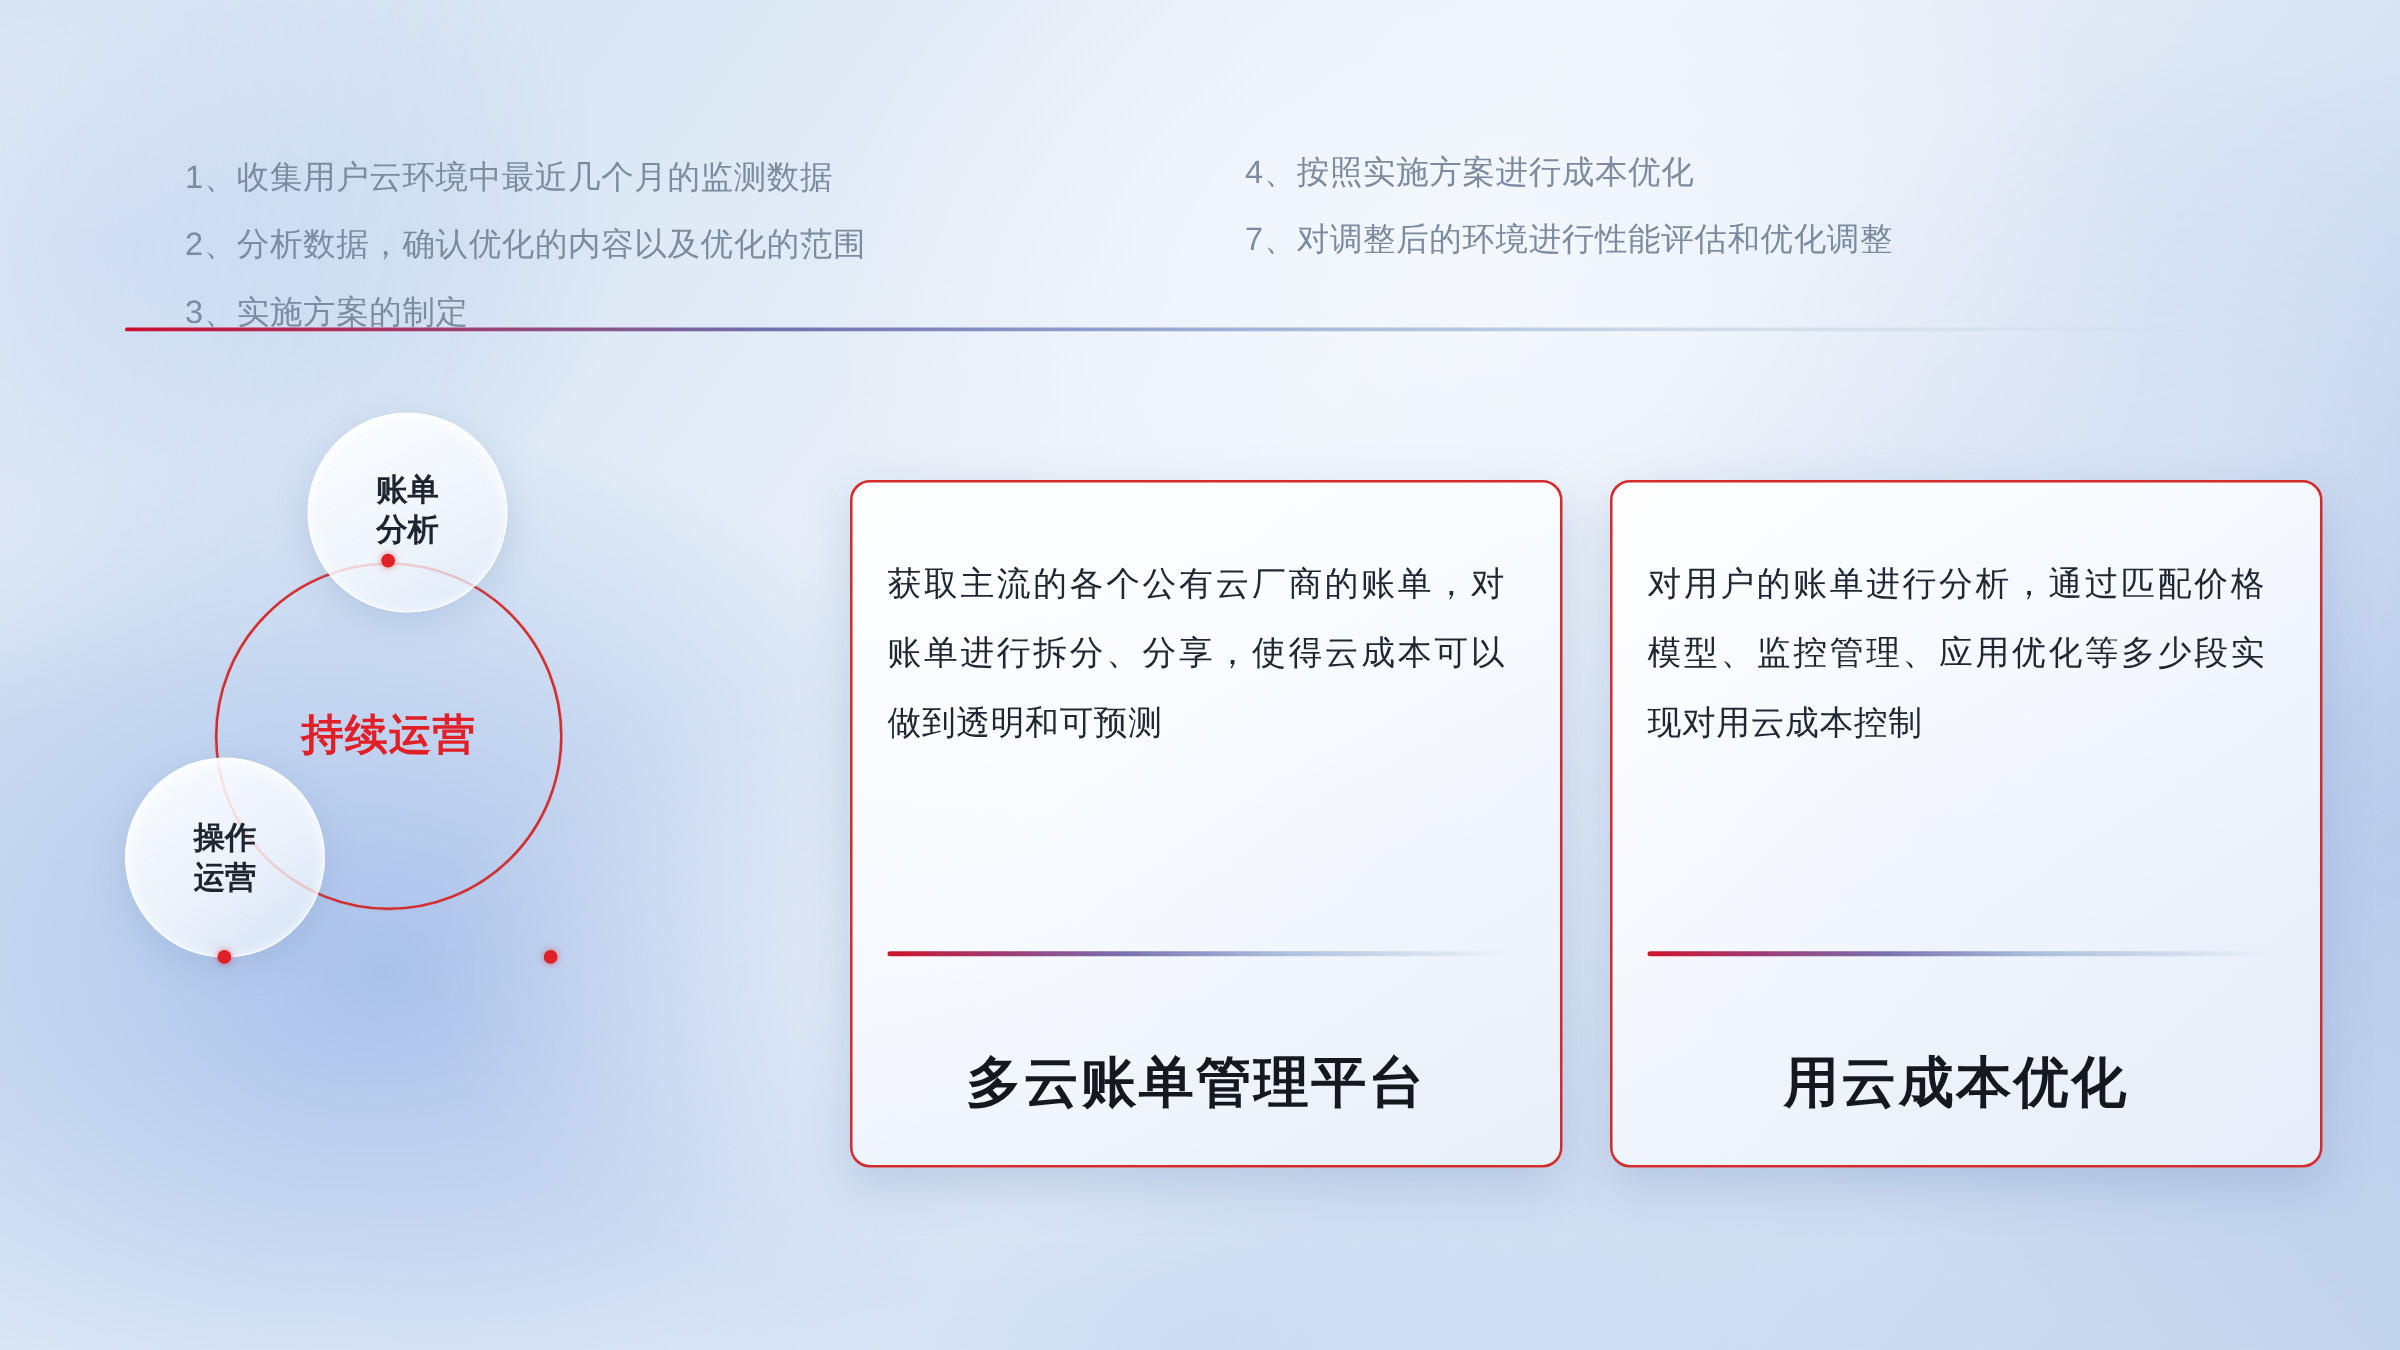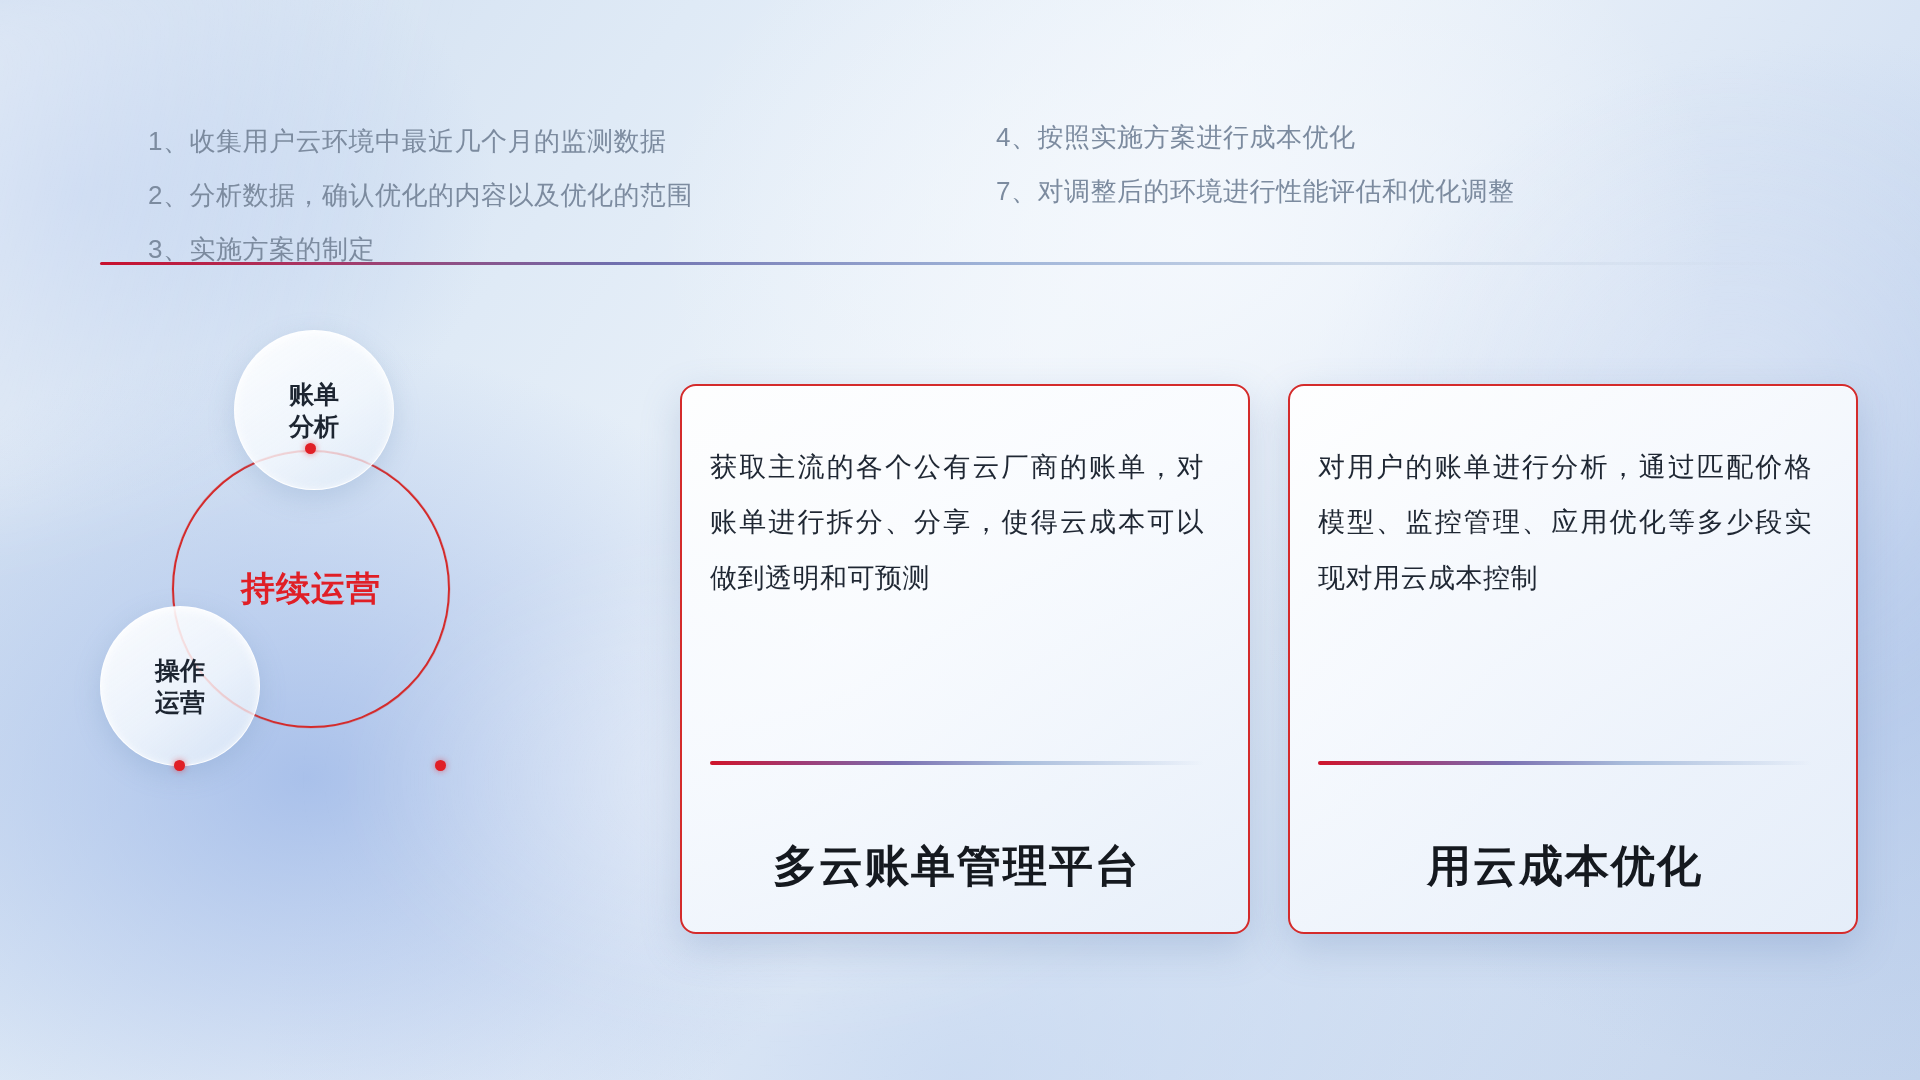--- a/index.html
+++ b/index.html
@@ -75,21 +75,21 @@
     display: flex;
     flex-direction: column;
     align-items: center;
     justify-content: center;
     color: #1d2531;
     font-size: 25px;
     font-weight: bold;
     line-height: 1.3;
     text-align: center;
   }
-  #bubble-top { left: 144px; top: 0px; width: 160px; height: 160px; }
+  #bubble-top { left: 156px; top: 0px; width: 160px; height: 160px; font-family: Liberation Mono, monospace; }
   #bubble-left { left: 10px; top: 276px; width: 160px; height: 160px; }
   #bubble-right { left: 272px; top: 276px; width: 160px; height: 160px; }
 
   .ring {
     position: absolute;
     left: 82px; top: 120px;
     width: 278px; height: 278px;
     border-radius: 50%;
     border: 2px solid #d42b2b;
     box-shadow: 0 0 0 0.5px rgba(212,43,43,0.25);

